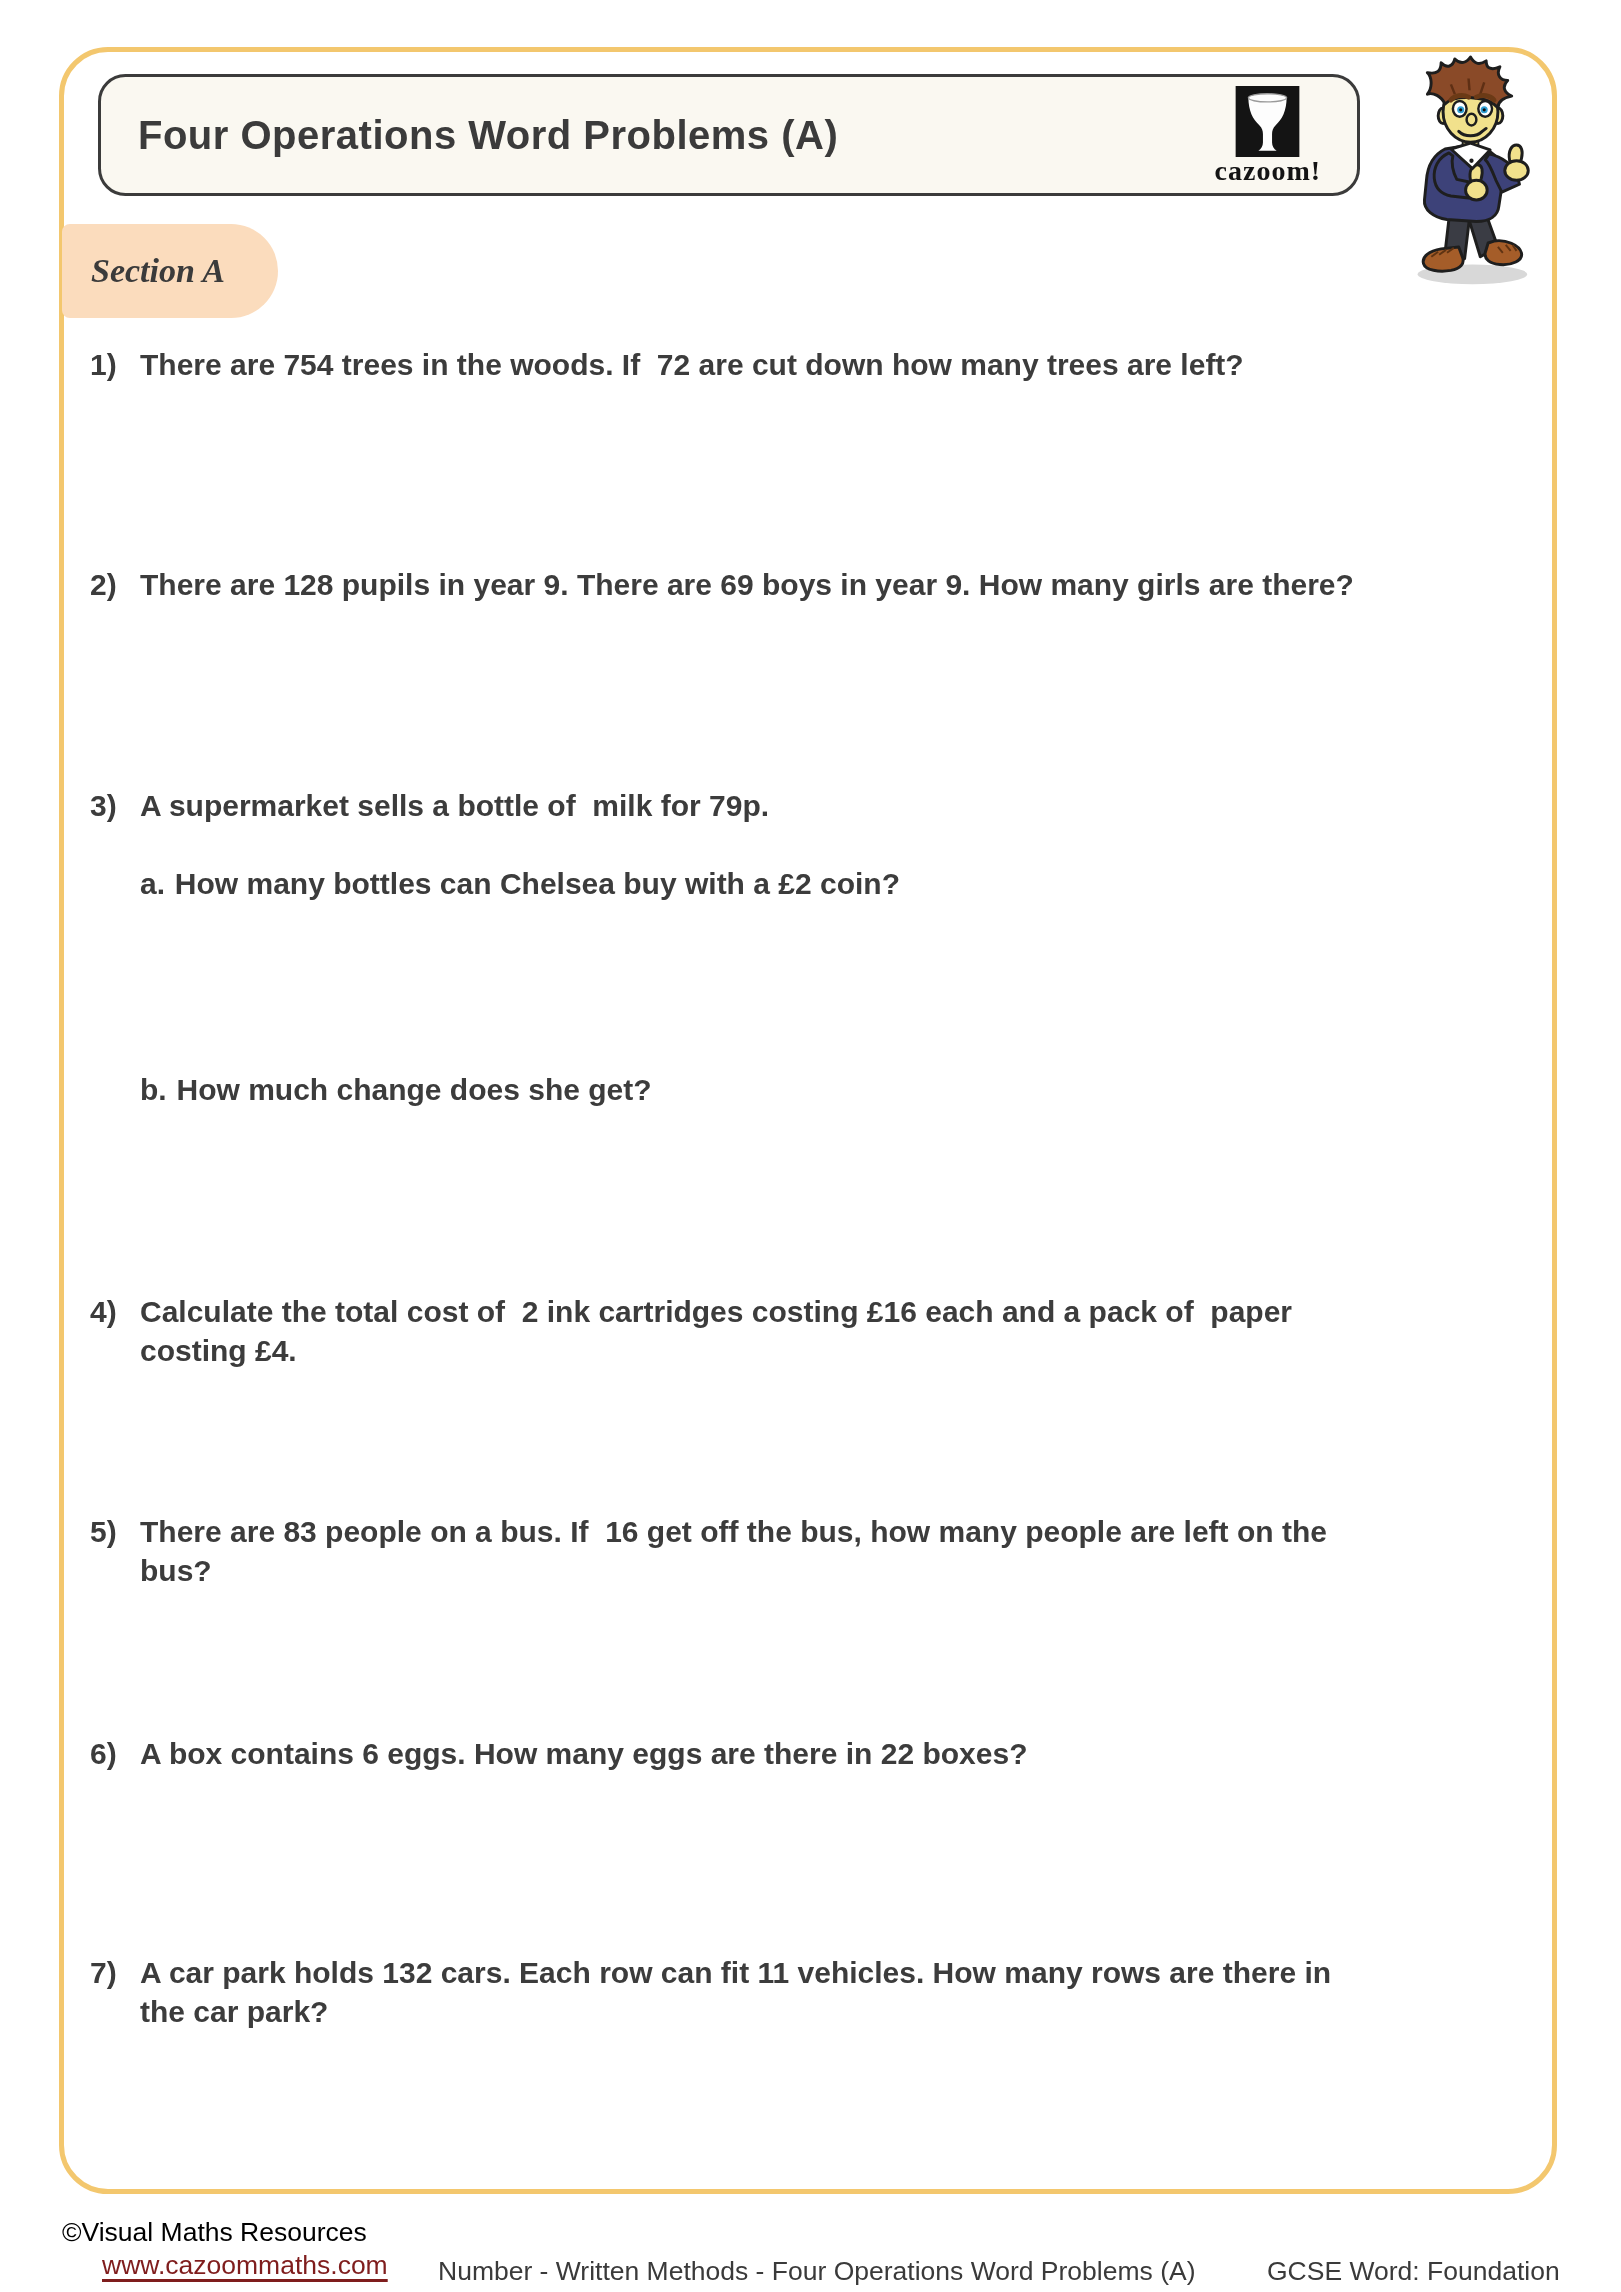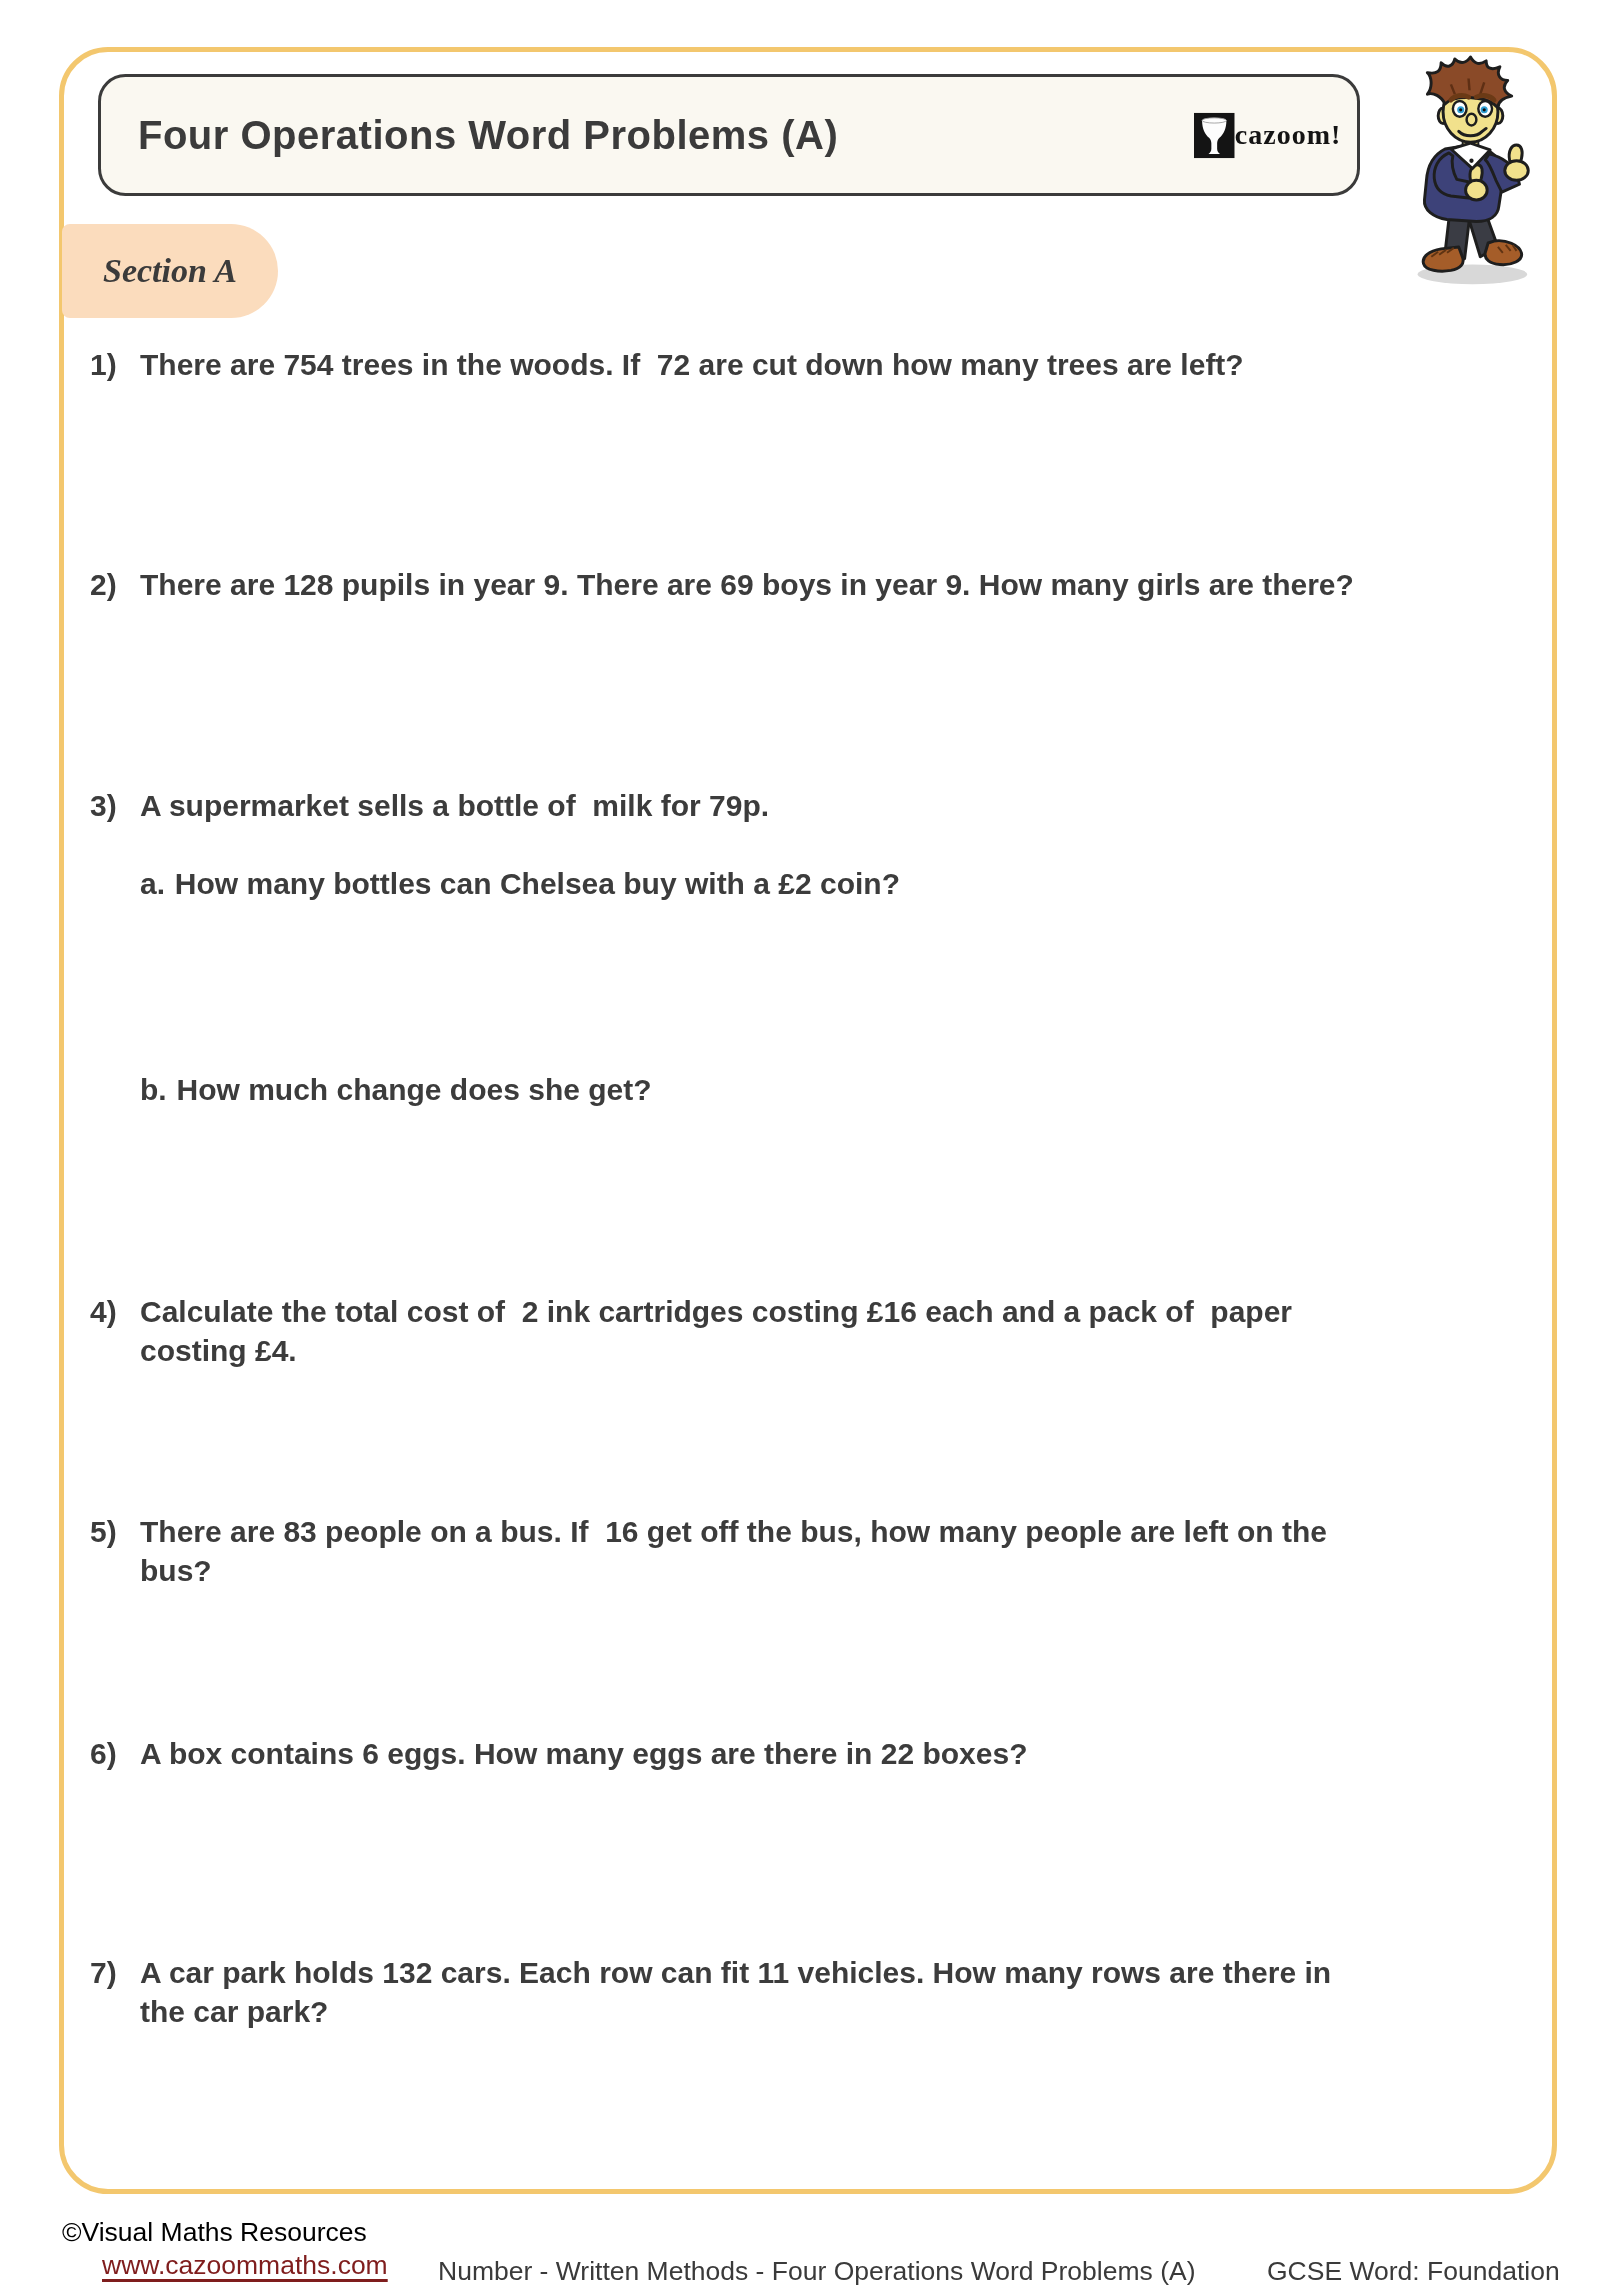--- a/index.html
+++ b/index.html
@@ -8,28 +8,28 @@
 
   
   .frame{position:absolute;left:59px;top:47px;width:1498px;height:2147px;box-sizing:border-box;
          border:5.9px solid #F3C76E;border-radius:49px;}
 
   
   .title-box{position:absolute;left:98px;top:74px;width:1262px;height:122px;box-sizing:border-box;
              background:#FAF8F1;border:3.9px solid #3B3B3B;border-radius:27.4px;
              display:flex;align-items:center;justify-content:space-between;padding:0 15.7px 0 37px;gap:45px;}
   .title{font-size:40px;font-weight:bold;color:#3B3B3B;letter-spacing:0.5px;white-space:nowrap;}
-  .logo{display:flex;flex-direction:row;align-items:center;width:147px;flex:none;}
+  .logo{display:flex;flex-direction:column;align-items:center;width:147px;flex:none;}
   .logo svg{width:69px;height:71px;display:block;}
   .logo-text{font-family:"Liberation Serif","DejaVu Serif",serif;font-weight:bold;font-size:28px;
              color:#141414;letter-spacing:1px;margin-top:0px;line-height:1;}
 
   
   .section{position:absolute;left:62px;top:224px;width:216px;height:94px;box-sizing:border-box;
-           background:#FBDCBD;border-radius:7.8px 47px 47px 7.8px;display:flex;align-items:center;padding-left:41px;}
+           background:#FBDCBD;border-radius:7.8px 47px 47px 7.8px;display:flex;align-items:center;padding-left:29px;}
   .section-label{font-family:"Liberation Serif","DejaVu Serif",serif;font-weight:bold;font-style:italic;
                  font-size:34px;color:#3B3B3B;}
 
   
   .q{position:absolute;left:90px;display:flex;align-items:flex-start;
      font-weight:bold;font-size:30px;line-height:39px;color:#3C3C3C;}
   .qnum{width:50px;flex:none;}
   .qtext{white-space:pre-wrap;max-width:1421px;}
   .q.sub{left:140px;}
   .part-label{margin-right:9.8px;}

